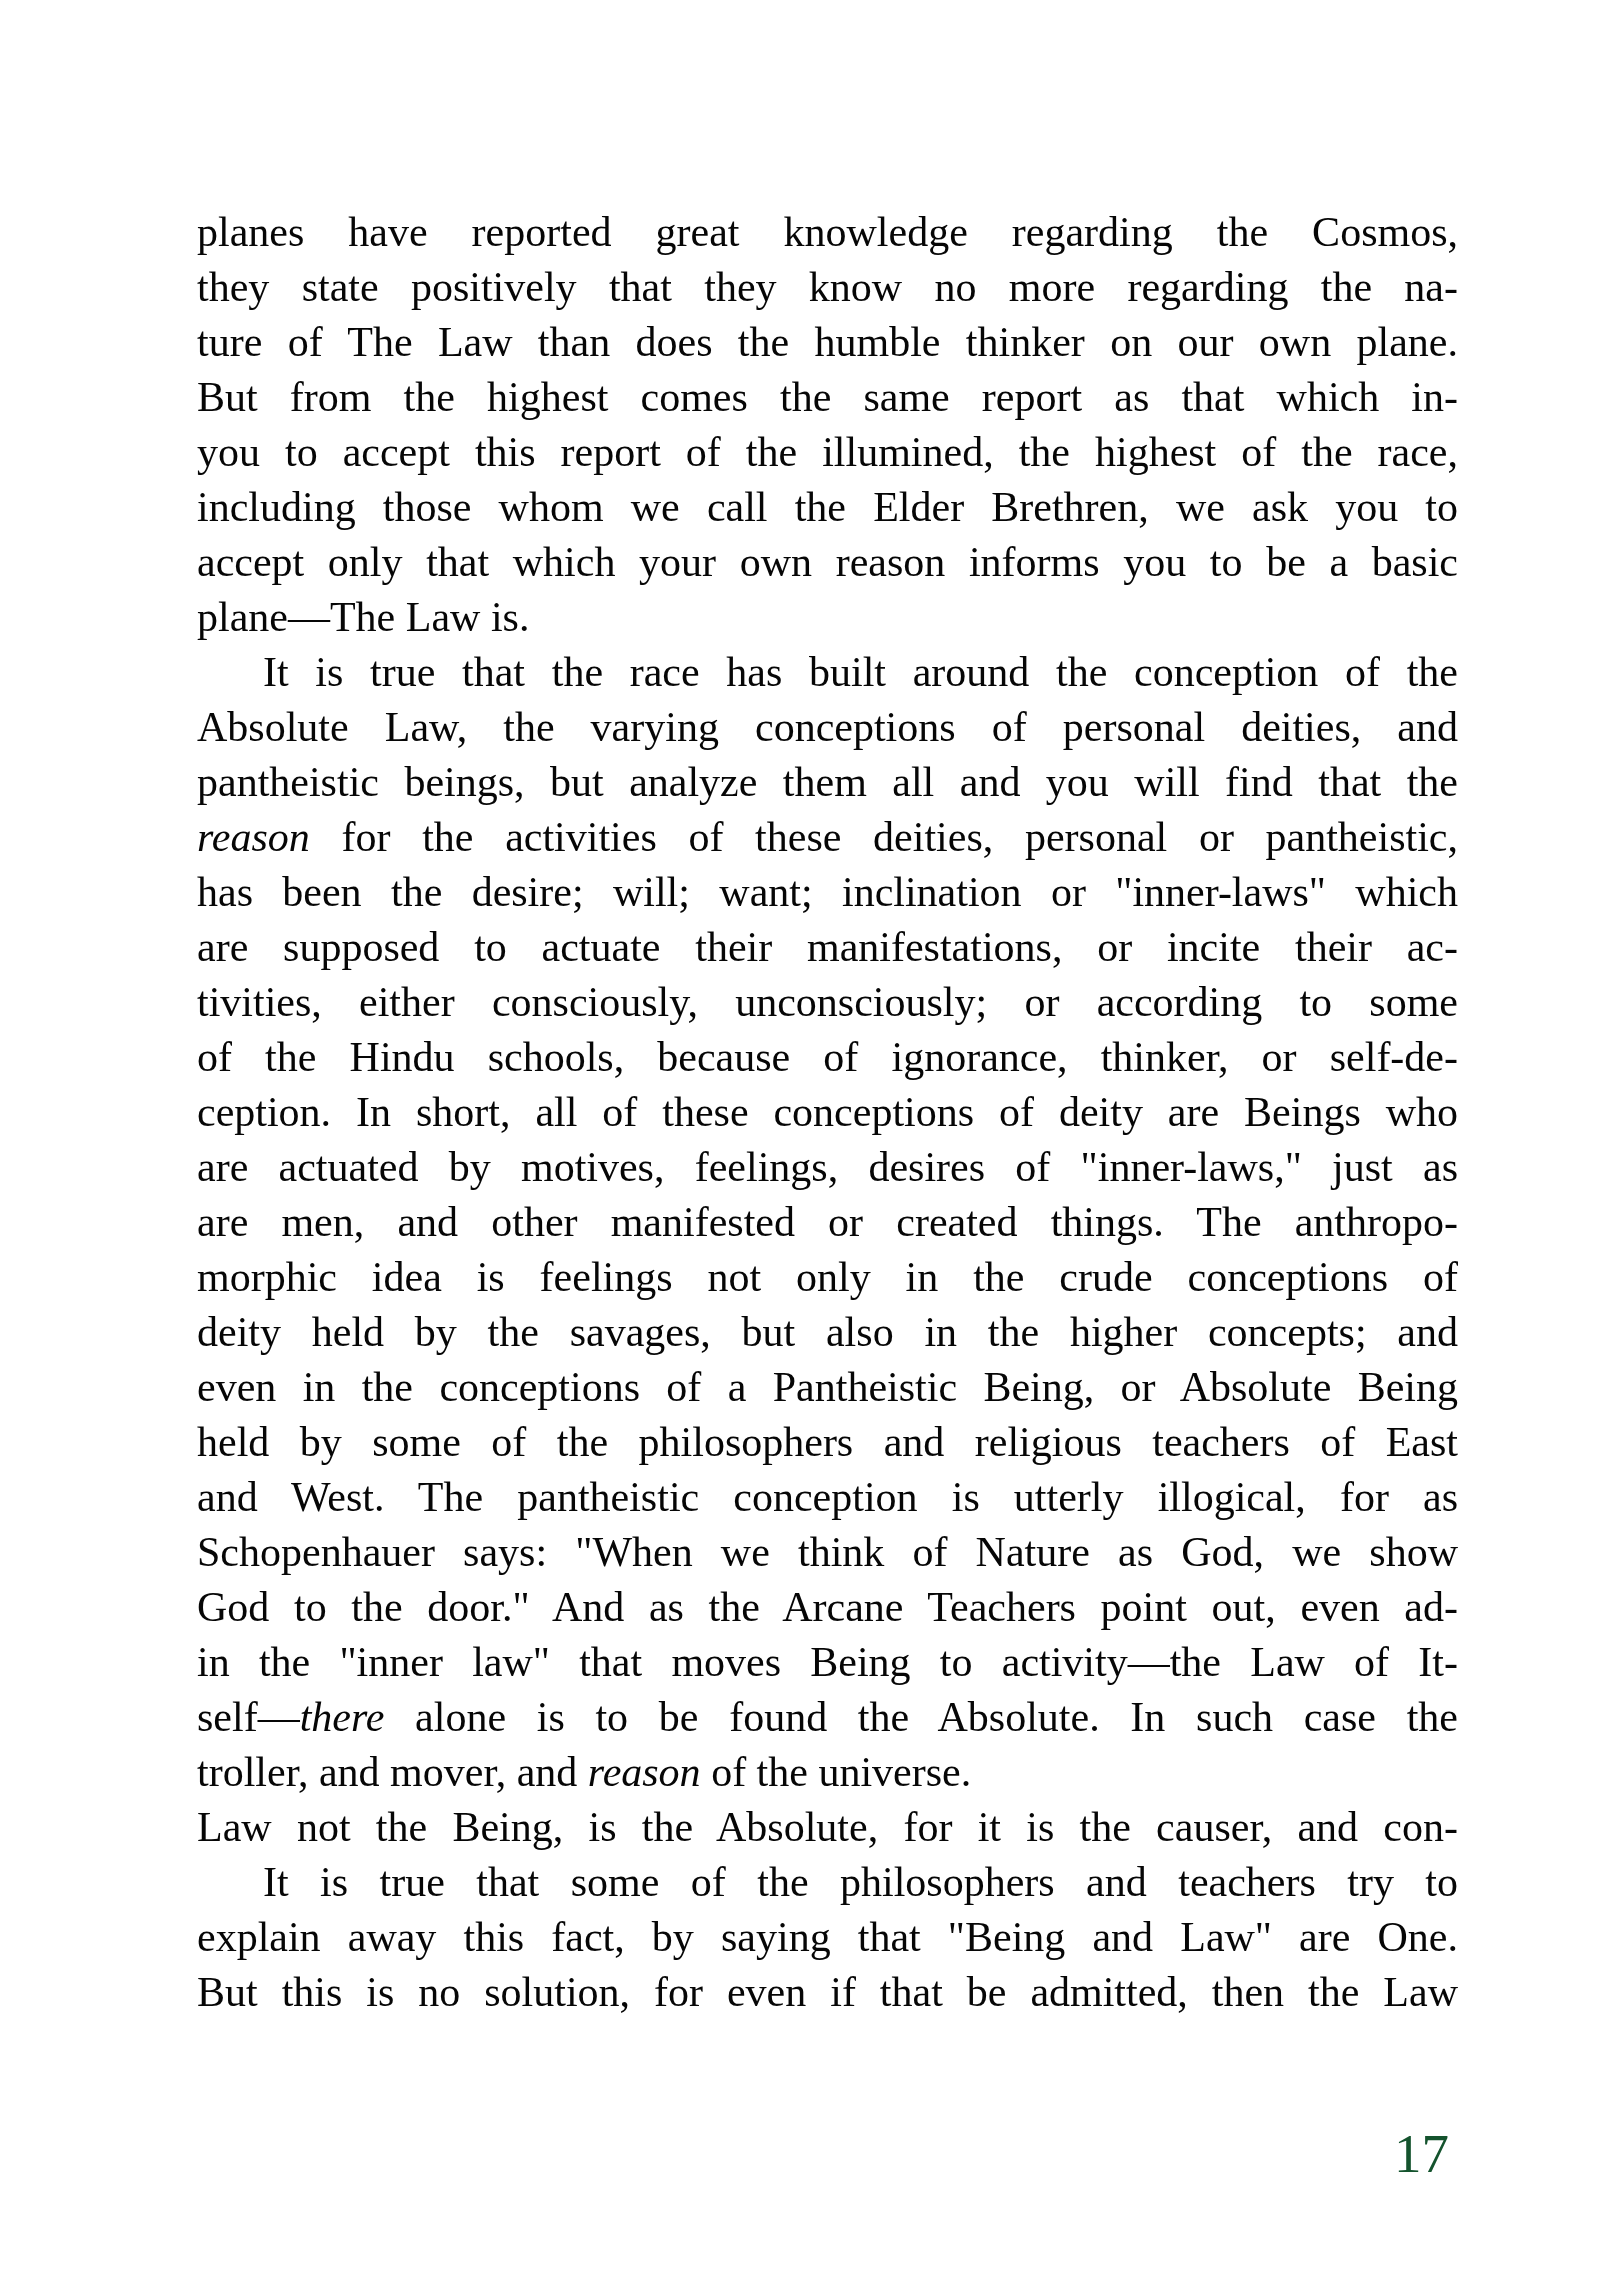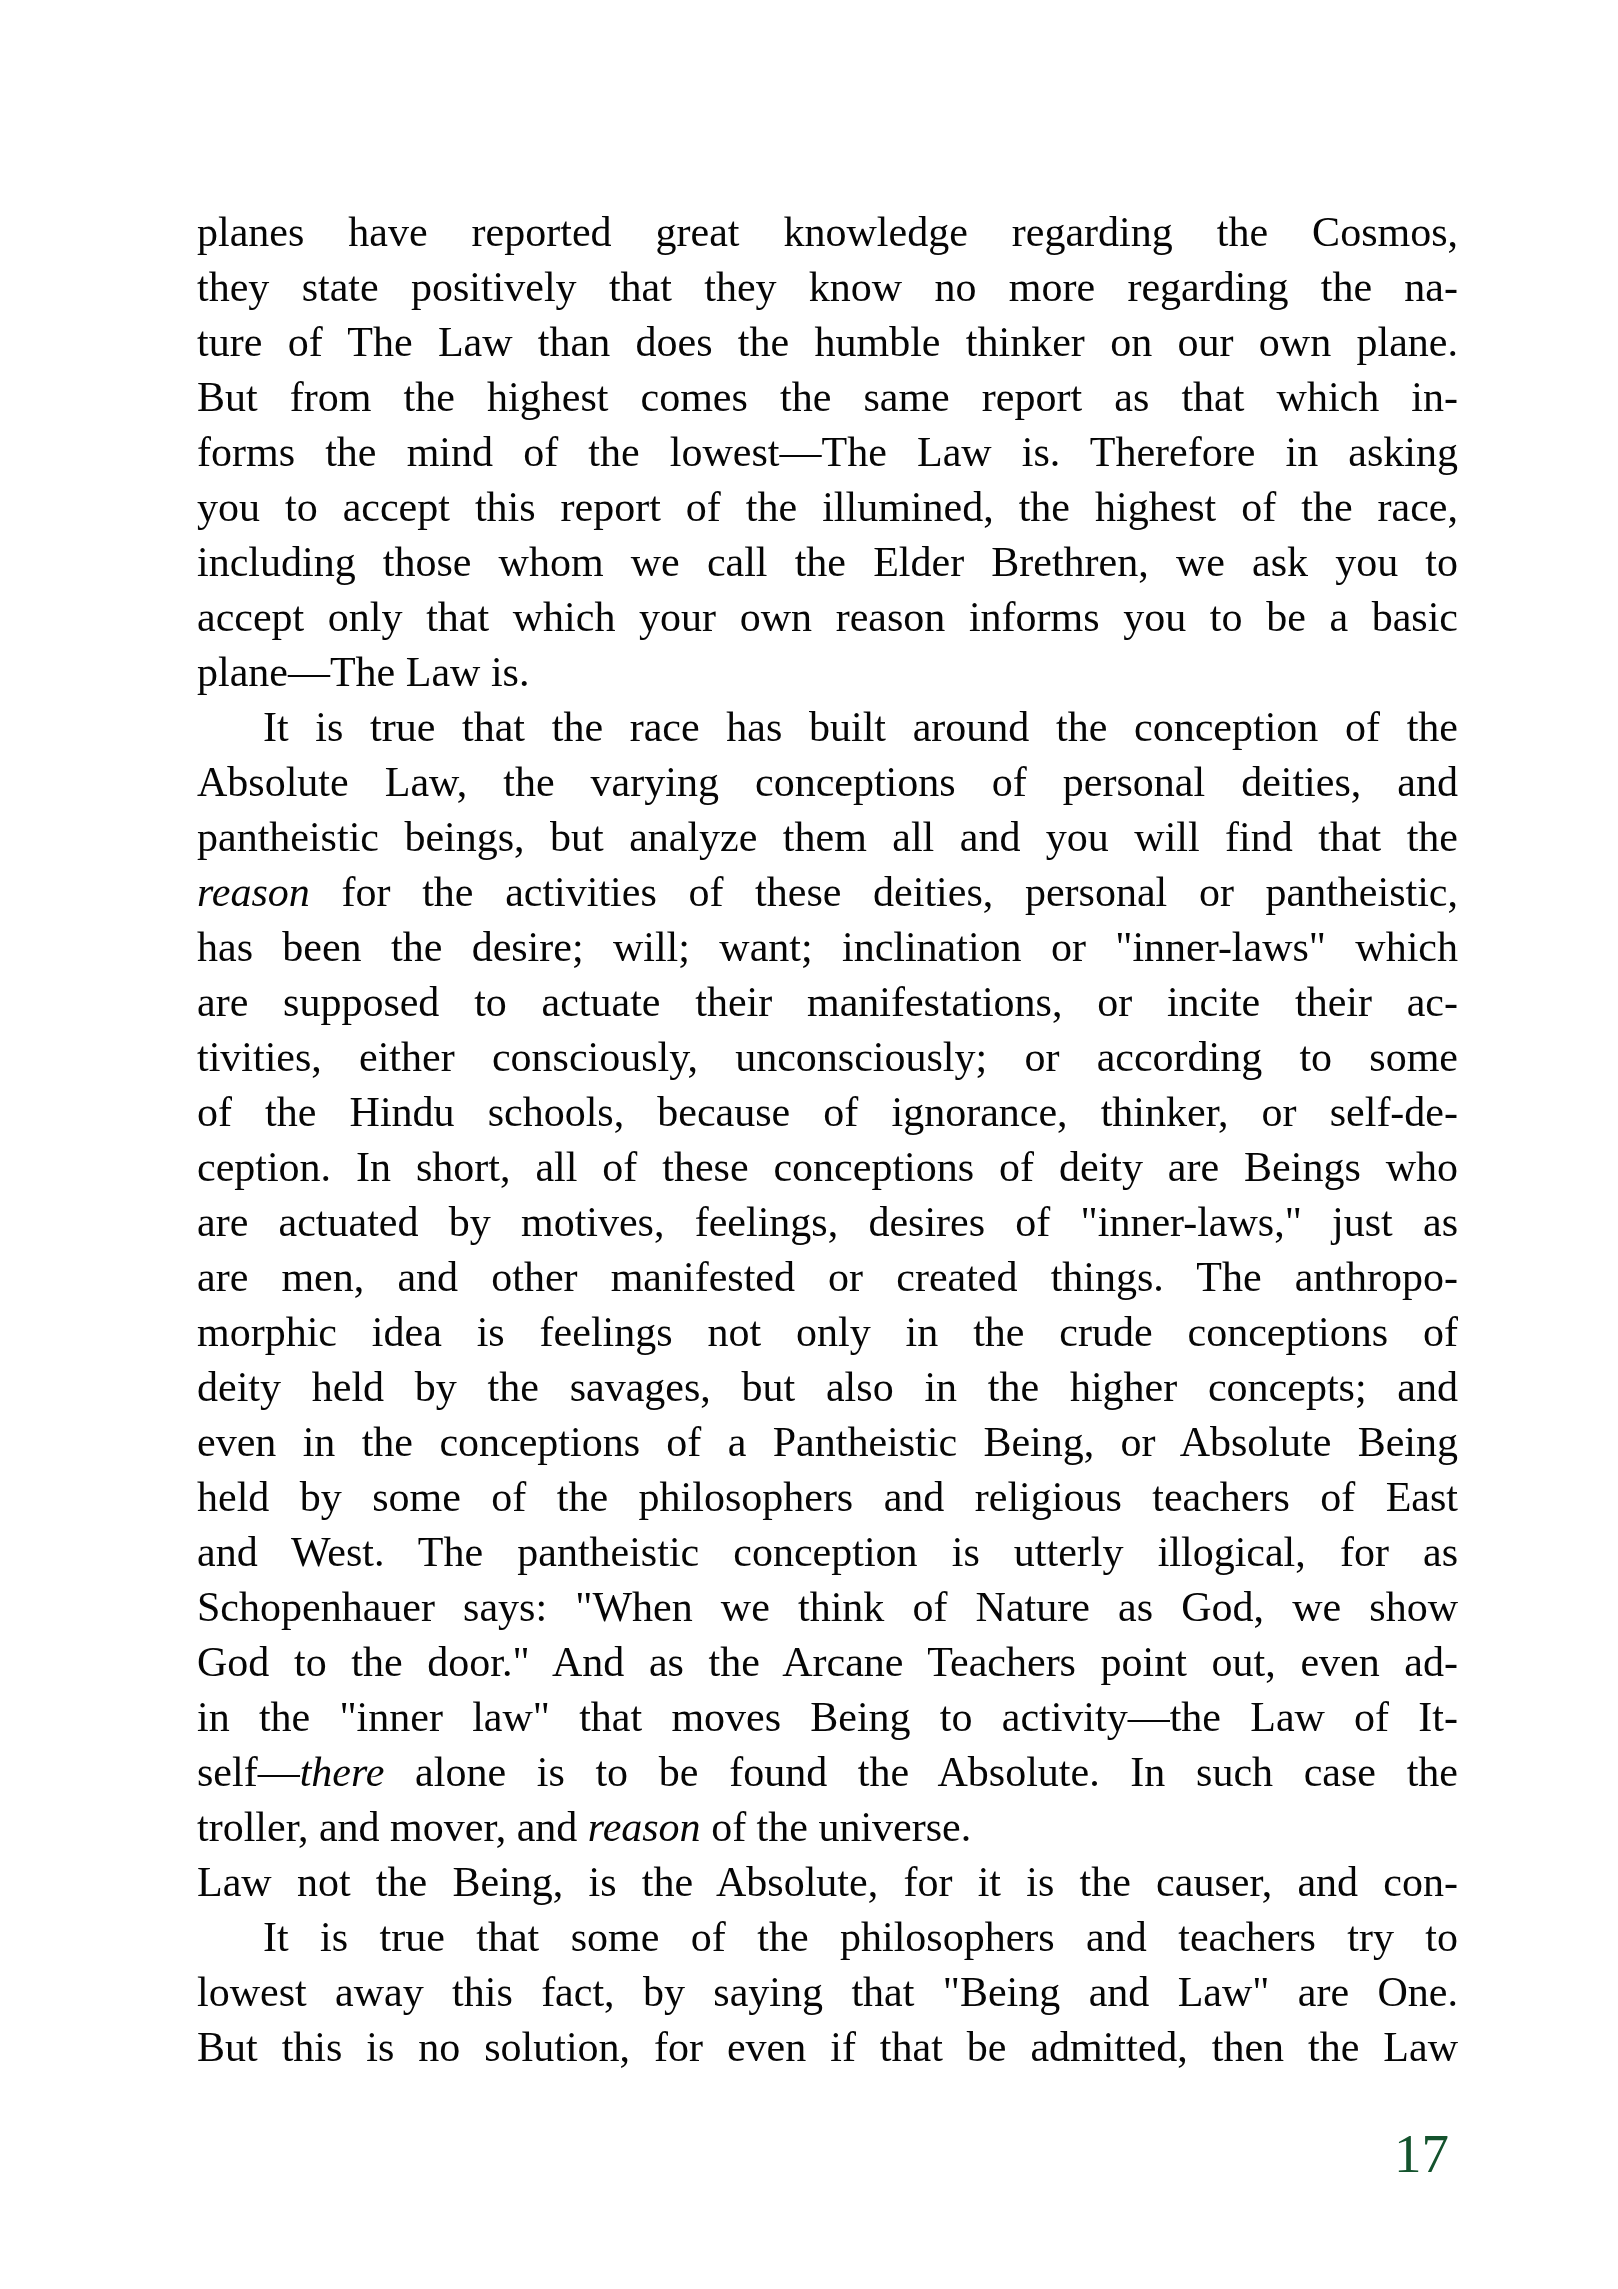--- a/index.html
+++ b/index.html
@@ -48,21 +48,20 @@
 </head>
 <body>
 
 <div class="page">
   <main class="text-block" id="text-block">
       <p class="paragraph">
         <span class="line">planes have reported great knowledge regarding the Cosmos,</span>
         <span class="line">they state positively that they know no more regarding the na-</span>
         <span class="line">ture of The Law than does the humble thinker on our own plane.</span>
         <span class="line">But from the highest comes the same report as that which in-</span>
-        <span class="line">forms the mind of the lowest—The Law is. Therefore in asking</span>
         <span class="line">you to accept this report of the illumined, the highest of the race,</span>
         <span class="line">including those whom we call the Elder Brethren, we ask you to</span>
         <span class="line">accept only that which your own reason informs you to be a basic</span>
         <span class="line endline">plane—The Law is.</span>
       </p>
       <p class="paragraph">
         <span class="line indent">It is true that the race has built around the conception of the</span>
         <span class="line">Absolute Law, the varying conceptions of personal deities, and</span>
         <span class="line">pantheistic beings, but analyze them all and you will find that the</span>
         <span class="line"><em>reason</em> for the activities of these deities, personal or pantheistic,</span>
@@ -80,19 +79,19 @@
         <span class="line">and West. The pantheistic conception is utterly illogical, for as</span>
         <span class="line">Schopenhauer says: "When we think of Nature as God, we show</span>
         <span class="line">God to the door." And as the Arcane Teachers point out, even ad-</span>
         <span class="line">in the "inner law" that moves Being to activity—the Law of It-</span>
         <span class="line">self—<em>there</em> alone is to be found the Absolute. In such case the</span>
         <span class="line endline">troller, and mover, and <em>reason</em> of the universe.</span>
         <span class="line">Law not the Being, is the Absolute, for it is the causer, and con-</span>
       </p>
       <p class="paragraph">
         <span class="line indent">It is true that some of the philosophers and teachers try to</span>
-        <span class="line">lowest away this fact, by saying that "Being and Law" are One.</span>
+        <span class="line">explain away this fact, by saying that "Being and Law" are One.</span>
         <span class="line">But this is no solution, for even if that be admitted, then the Law</span>
       </p>
     </main>
   <div class="page-number">17</div>
 </div>
 
 
 </body></html>

